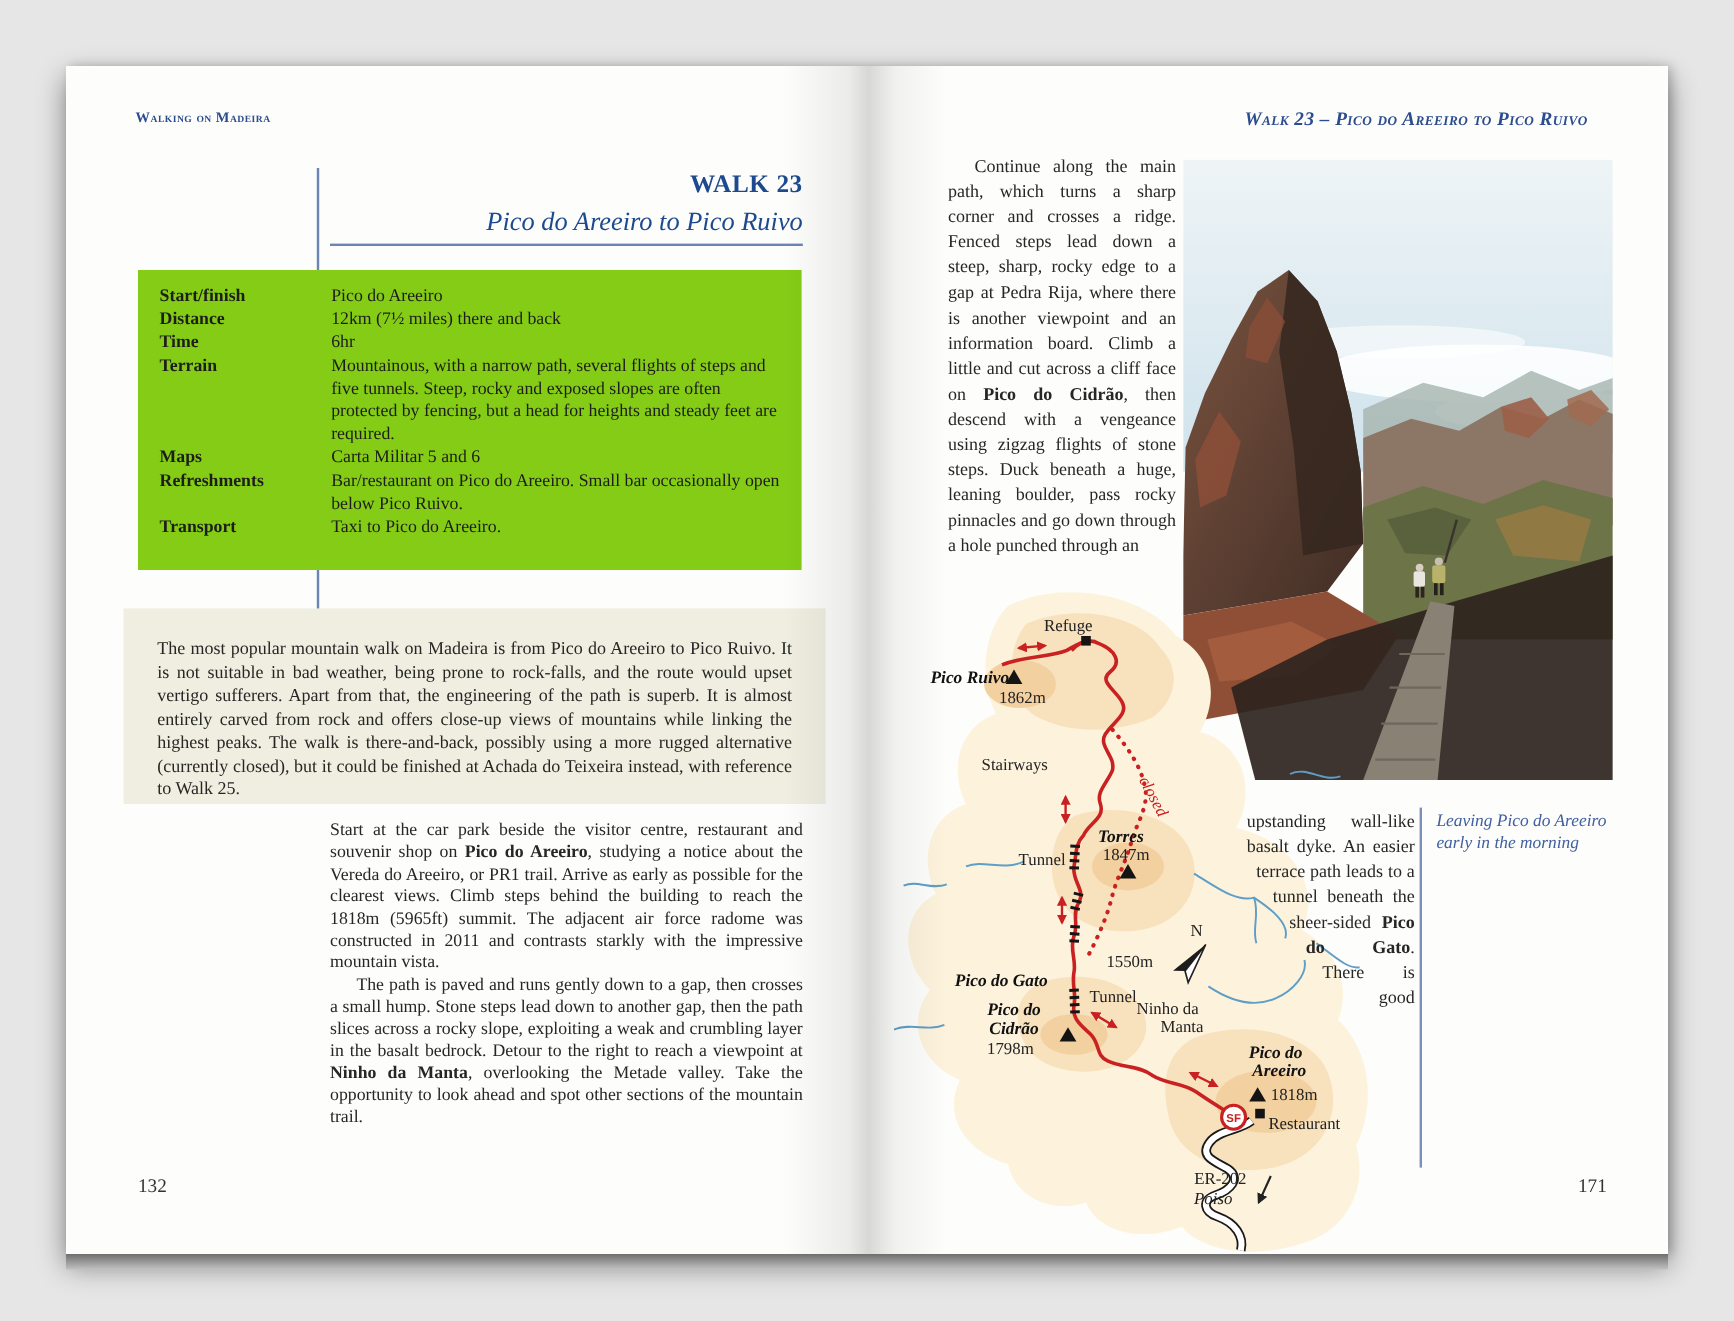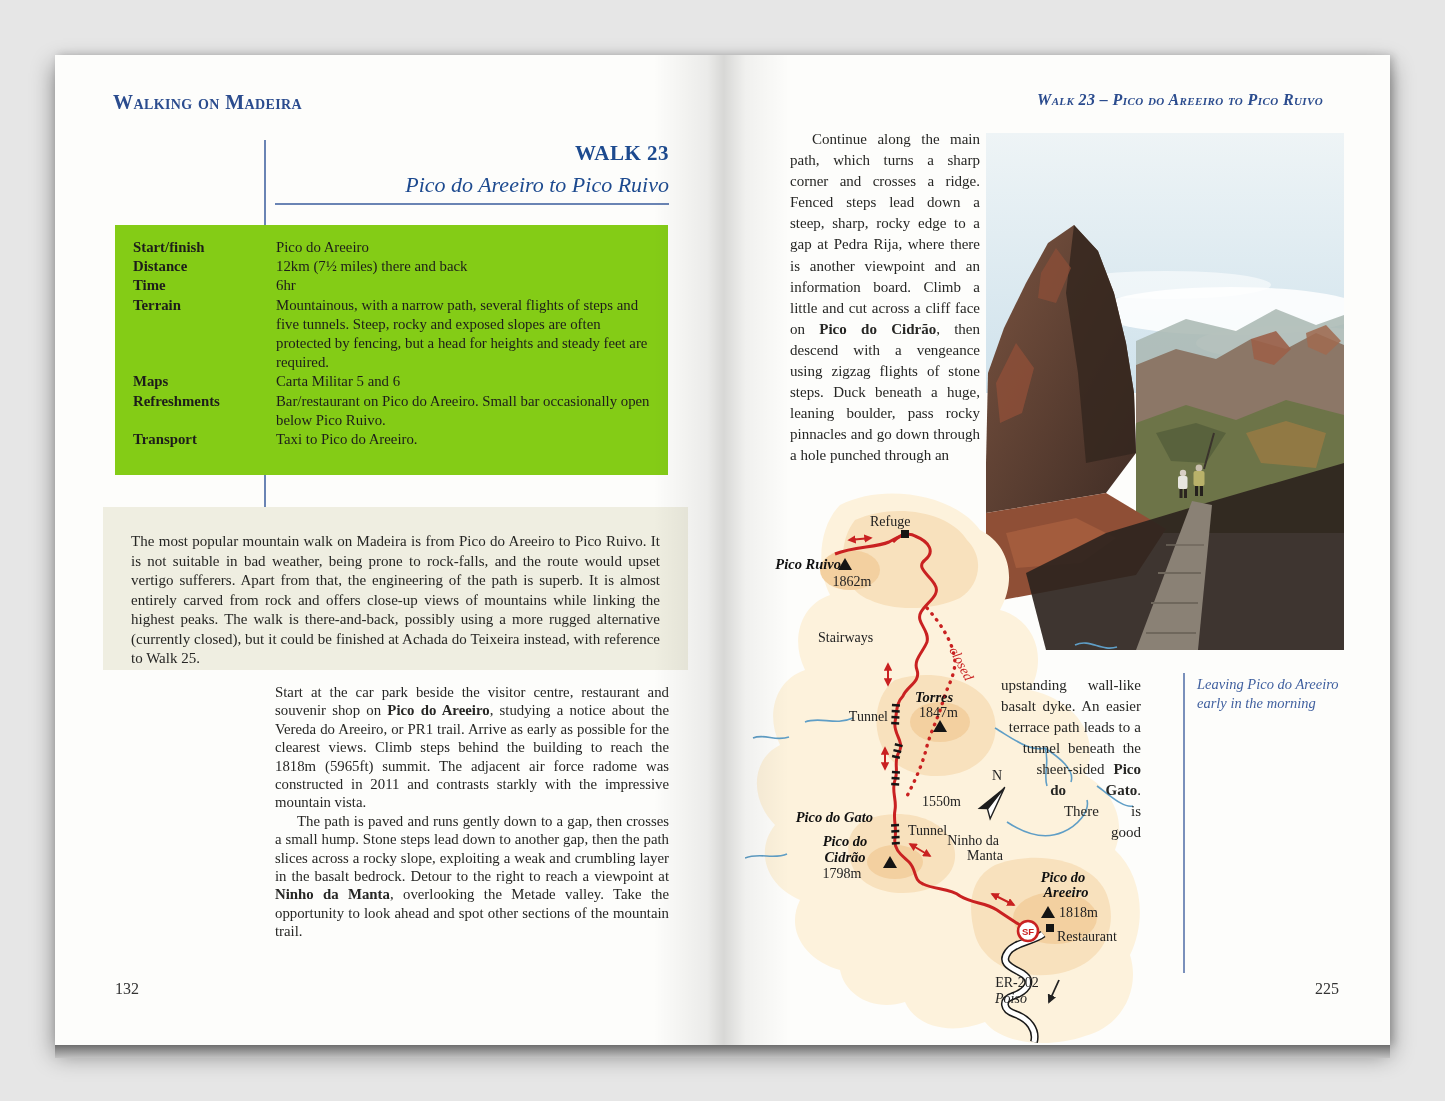--- a/index.html
+++ b/index.html
@@ -7,21 +7,21 @@
          font-family:"Liberation Serif", serif;}
   .spread{position:absolute;left:55px;top:55px;width:1335px;height:990px;background:#fdfdfb;
           box-shadow:0 10px 22px rgba(0,0,0,.45), 3px 0 8px rgba(0,0,0,.18);}
   .spread::after{content:'';position:absolute;left:0;right:0;bottom:-13px;height:13px;
           background:linear-gradient(#6e6e6e,#c2c2c2);}
   .gutter{position:absolute;left:598px;top:0;width:136px;height:100%;pointer-events:none;
           background:linear-gradient(to right, rgba(0,0,0,0) 0%, rgba(0,0,0,.07) 40%,
           rgba(0,0,0,.15) 52%, rgba(0,0,0,.05) 68%, rgba(0,0,0,0) 100%);z-index:5;}
   .abs{position:absolute;}
   
-  .run-head{font-variant:small-caps;font-weight:bold;font-size:20px;color:#2b4c8e;letter-spacing:.4px;}
+  .run-head{font-variant:small-caps;font-weight:bold;font-size:12px;color:#2b4c8e;letter-spacing:.4px;}
   .run-head-r{font-variant:small-caps;font-weight:bold;font-style:italic;font-size:16px;color:#2b4c8e;
               letter-spacing:.4px;}
   .vrule{width:2px;background:#6a84b4;}
   .walk-title{left:220px;top:86px;width:394px;text-align:right;color:#1d4a8f;
               font-weight:bold;font-size:21px;letter-spacing:.5px;}
   .walk-sub{left:220px;top:117px;width:394px;text-align:right;color:#1d4a8f;
             font-style:italic;font-size:22px;}
   .title-rule{left:220px;top:148px;width:394px;height:2px;background:#6a84b4;}
   .infobox{left:60px;top:170px;width:553px;height:250px;background:#84cc16;
            padding:13px 18px;box-sizing:border-box;color:#1d1d1a;}
@@ -33,21 +33,21 @@
   .bodycol{left:220px;top:628px;width:394px;color:#262624;font-size:14.8px;
            line-height:18.4px;text-align:justify;}
   .bodycol p{margin:0;}
   .bodycol p.indent{text-indent:22px;}
   .pagenum{font-size:16px;color:#333;}
   
   .rcol1{left:735px;top:74px;width:190px;color:#262624;font-size:15px;line-height:21.1px;
          text-align:justify;}
   .rcol1 .indent{display:inline-block;width:22px;}
   .photo{left:931px;top:78px;width:358px;height:517px;}
-  .rcol2{left:946px;top:620px;width:140px;color:#262624;font-size:15px;line-height:21px;
+  .rcol2{left:984px;top:620px;width:140px;color:#262624;font-size:15px;line-height:21px;
          text-align:justify;text-align-last:right;z-index:4;}
   .blob-spacer{float:left;width:78px;height:170px;
                shape-outside:polygon(0 30%, 0 100%, 100% 100%);}
   .cap-rule{left:1128px;top:618px;width:2px;height:300px;background:#7a90bb;}
   .caption{left:1142px;top:620px;width:160px;color:#40609f;font-style:italic;
            font-size:14.5px;line-height:19px;}
   .mapwrap{left:690px;top:435px;width:400px;height:555px;z-index:1;}
   b{font-weight:bold;}
   
   .mt{font-family:"Liberation Serif",serif;font-size:14px;fill:#222;}
@@ -264,17 +264,17 @@
       <text class="mt" x="228" y="355" text-anchor="middle">Ninho da</text>
       <text class="mt" x="240" y="370" text-anchor="middle">Manta</text>
       <text class="mtb" x="318" y="392" text-anchor="middle">Pico do</text>
       <text class="mtb" x="321" y="407" text-anchor="middle">Areeiro</text>
       <text class="mt" x="314" y="427">1818m</text>
       <text class="mt" x="312" y="451">Restaurant</text>
       <text class="mt" x="272" y="497" text-anchor="middle">ER-202</text>
       <text class="mti" x="266" y="513" text-anchor="middle">Poiso</text>
     </svg>
 
-    <div class="abs pagenum" style="left:1232px;top:925px;width:52px;text-align:right;">225</div>
+    <div class="abs pagenum" style="left:1232px;top:925px;width:52px;text-align:right;">171</div>
 
     <div class="gutter"></div>
   </div>
 </div>
 
 </body></html>

